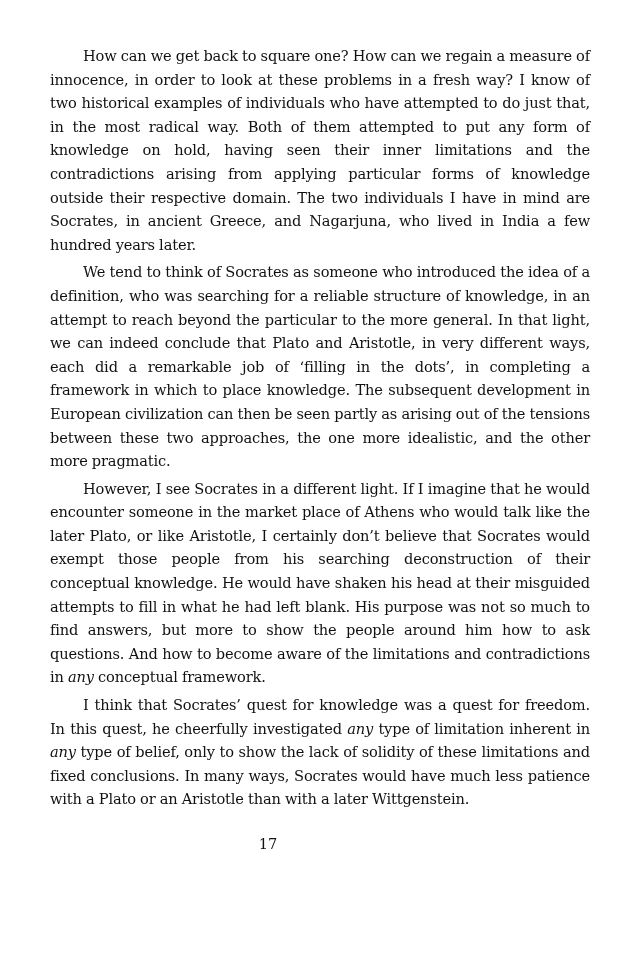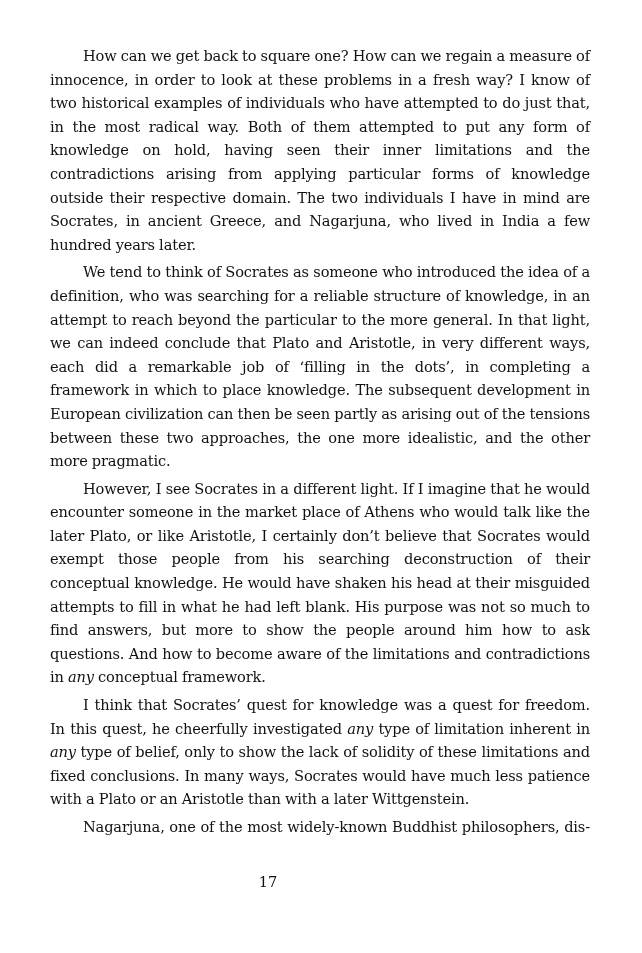--- a/index.html
+++ b/index.html
@@ -8,28 +8,27 @@
       position: absolute; left: 50px; top: 44px; width: 540px;
       font-family: "DejaVu Serif", "Liberation Serif", serif;
       font-size: 14.6px; line-height: 23.6px; color: #111111;
       text-align: justify; letter-spacing: -0.15px; word-spacing: -0.3px;
     }
     .page p { margin: 0 0 4px 0; text-indent: 33px; text-align: justify; }
     .page p.noindent { text-indent: 0; margin-bottom: 23px; }
     .page p.last-line-justify { text-align-last: justify; }
     .page em { }
     .page-number {
-      position: absolute; left: 0; width: 536px; top: 873px; text-align: center;
+      position: absolute; left: 0; width: 536px; top: 835px; text-align: center;
       font-family: "DejaVu Serif", "Liberation Serif", serif; font-size: 14.6px; color: #111111;
     }
   </style>
 </head>
 <body>
 
 <div class="page">
   <p><span>How can we get back to square one? How can we regain a measure of innocence, in order to look at these problems in a fresh way? I know of two historical examples of individuals who have attempted to do just that, in the most radical way. Both of them attempted to put any form of knowledge on hold, having seen their inner limitations and the contradictions arising from applying particular forms of knowledge outside their respective domain. The two individuals I have in mind are Socrates, in ancient Greece, and Nagarjuna, who lived in India a few hundred years later.</span></p>
   <p><span>We tend to think of Socrates as someone who introduced the idea of a definition, who was searching for a reliable structure of knowledge, in an attempt to reach beyond the particular to the more general. In that light, we can indeed conclude that Plato and Aristotle, in very different ways, each did a remarkable job of ‘filling in the dots’, in completing a framework in which to place knowledge. The subsequent development in European civilization can then be seen partly as arising out of the tensions between these two approaches, the one more idealistic, and the other more pragmatic.</span></p>
   <p><span>However, I see Socrates in a different light. If I imagine that he would encounter someone in the market place of Athens who would talk like the later Plato, or like Aristotle, I certainly don’t believe that Socrates would exempt those people from his searching deconstruction of their conceptual knowledge. He would have shaken his head at their misguided attempts to fill in what he had left blank. His purpose was not so much to find answers, but more to show the people around him how to ask questions. And how to become aware of the limitations and contradictions in </span><em>any</em><span> conceptual framework.</span></p>
   <p><span>I think that Socrates’ quest for knowledge was a quest for freedom. In this quest, he cheerfully investigated </span><em>any</em><span> type of limitation inherent in </span><em>any</em><span> type of belief, only to show the lack of solidity of these limitations and fixed conclusions. In many ways, Socrates would have much less patience with a Plato or an Aristotle than with a later Wittgenstein.</span></p>
-  <p class="last-line-justify"><span>Nagarjuna, one of the most widely-known Buddhist philosophers, dis-</span></p>
 </div>
 
 <div class="page-number">17</div>
 
 </body></html>

